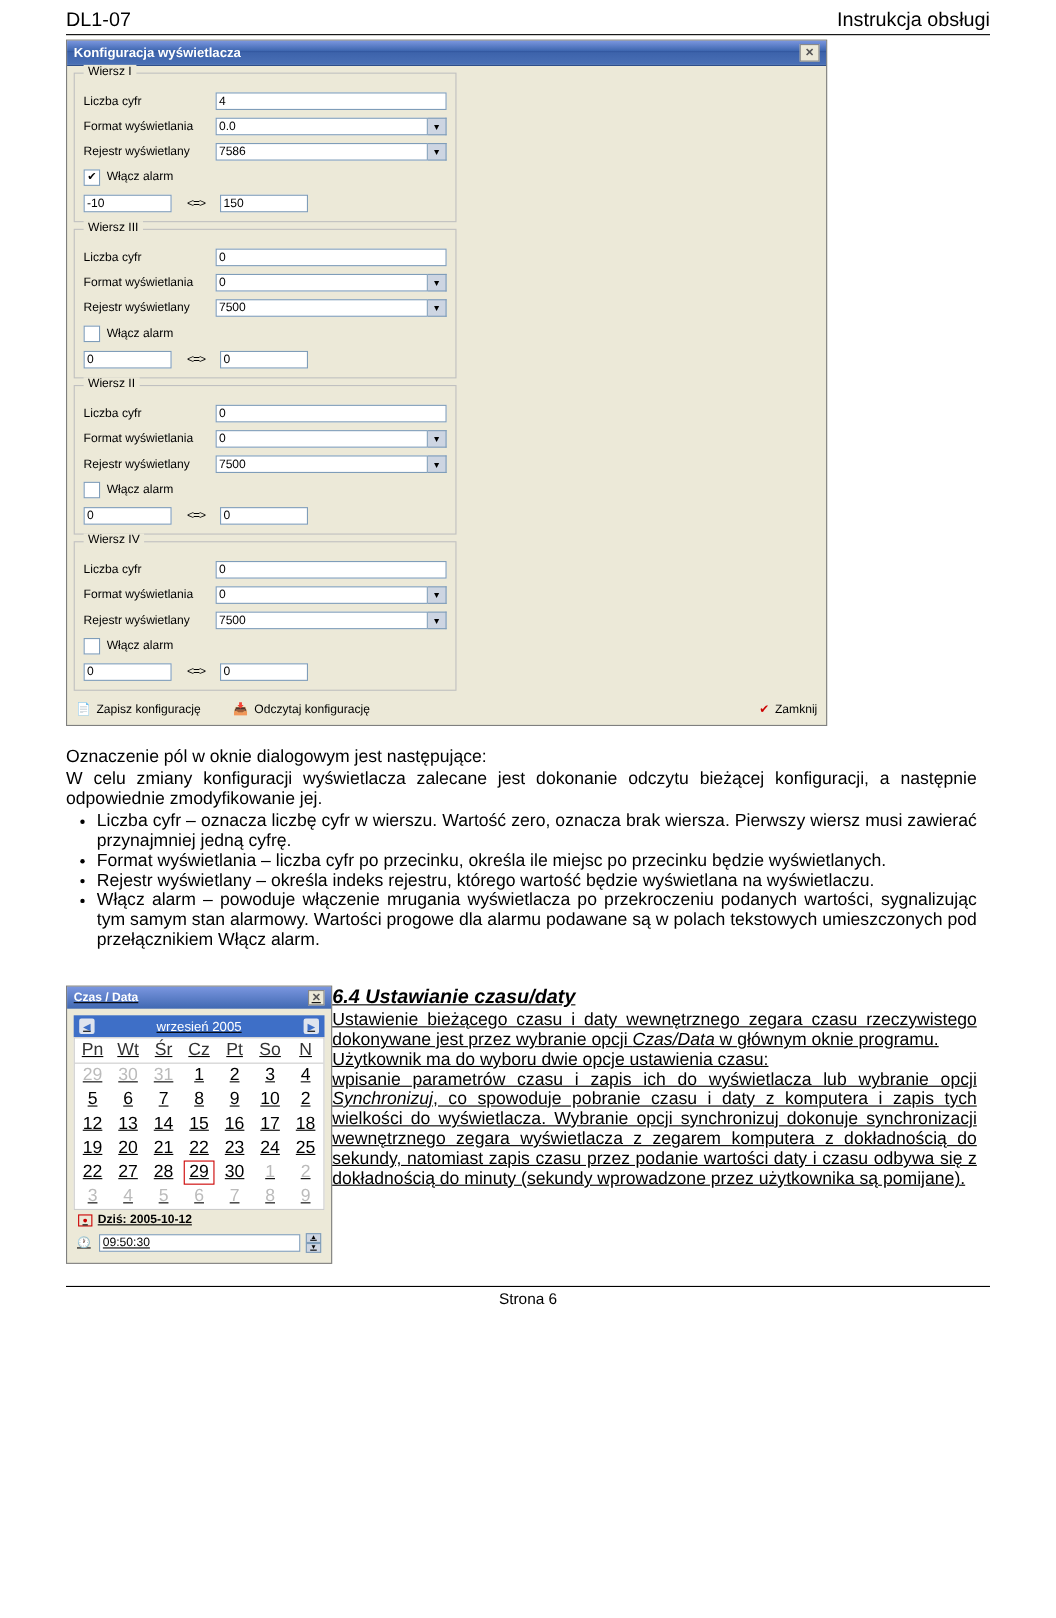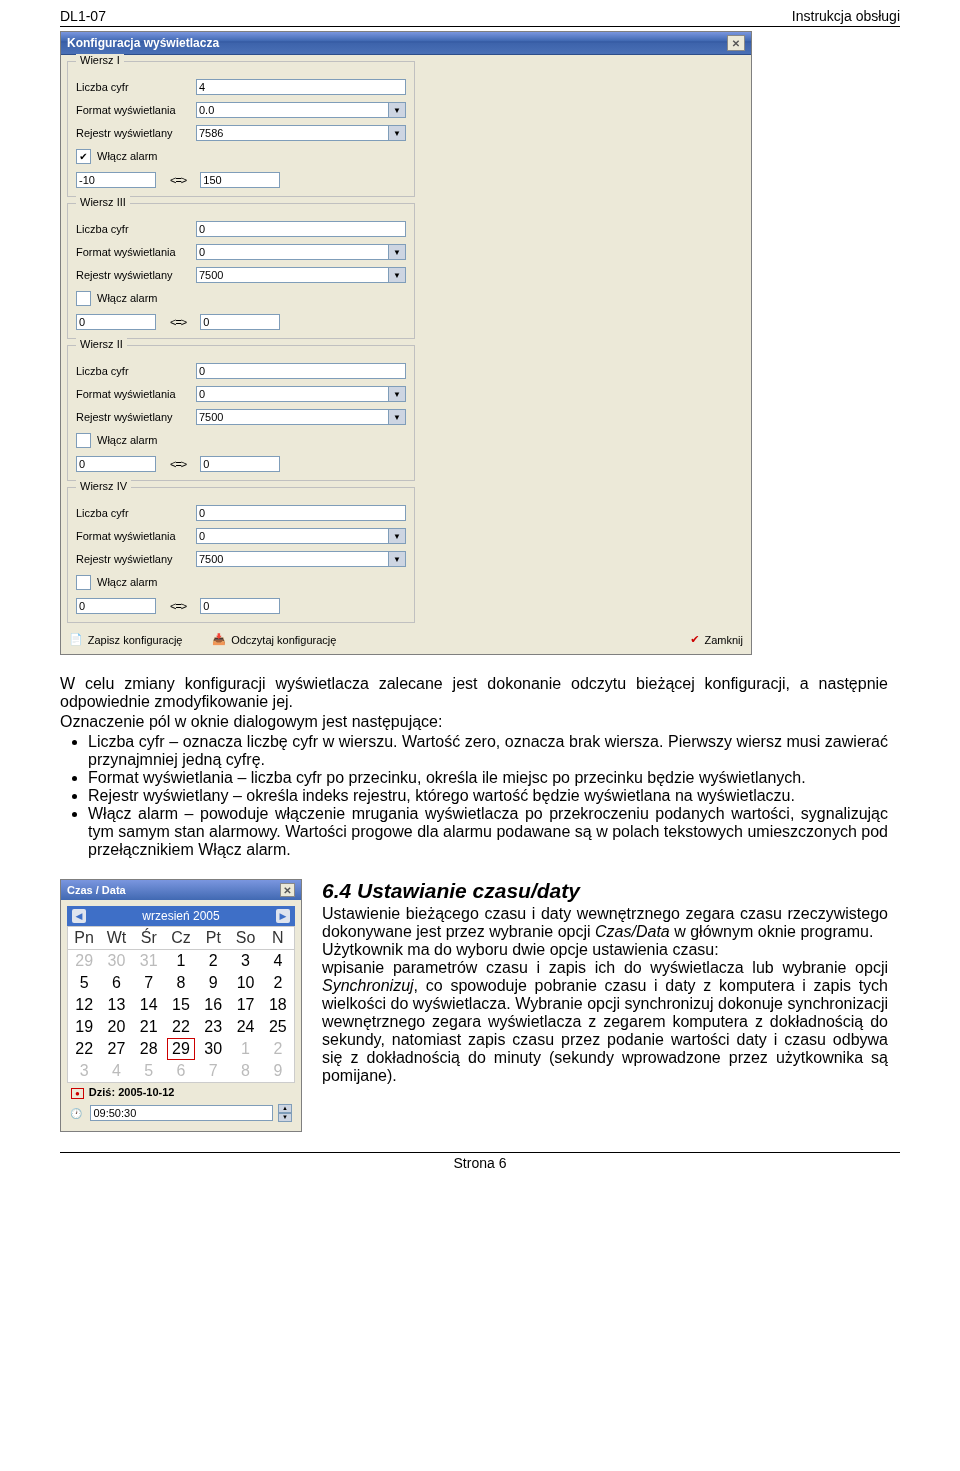--- a/index.html
+++ b/index.html
@@ -7,21 +7,21 @@
     padding: 0;
     font-family: Arial, sans-serif;
     font-size: 14px;
     background: #fff;
     width: 960px;
   }
   .page-header {
     display: flex;
     justify-content: space-between;
     padding: 8px 60px 2px 60px;
-    font-size: 14px;
+    font-size: 18px;
   }
   hr.top, hr.bottom {
     margin: 0 60px;
     border: none;
     border-top: 1px solid #000;
   }
   .content {
     padding: 0 72px 20px 60px;
   }
   
@@ -164,30 +164,30 @@
     padding: 0;
   }
   ul.bullets li {
     margin: 0;
     text-align: justify;
   }
   .italic { font-style: italic; }
   
   .section {
     display: flex;
-    gap: 20px;
-    margin-top: 20px;
+    margin-top: 32px;
+    text-decoration: underline;
   }
   .section-text {
     flex: 1;
     text-align: justify;
     font-size: 16px;
   }
   .section-text h3 {
-    font-size: 21px;
+    font-size: 18px;
     font-style: italic;
     font-weight: bold;
     margin: 0 0 2px 0;
   }
   
   
   .cal-dialog {
     width: 240px;
     background: #ece9d8;
     border: 1px solid #7f7f7f;
@@ -445,22 +445,22 @@
           <span>Odczytaj konfigurację</span>
         </div>
     <div class="btn" style="margin-left:auto">
           <span class="icon-close"></span>
           <span>Zamknij</span>
         </div>
   </div>
 </div>
 
 <div class="body-text">
+  <p>Oznaczenie pól w oknie dialogowym jest następujące:</p>
   <p>W celu zmiany konfiguracji wyświetlacza zalecane jest dokonanie odczytu bieżącej konfiguracji, a następnie odpowiednie zmodyfikowanie jej.</p>
-  <p>Oznaczenie pól w oknie dialogowym jest następujące:</p>
   <ul class="bullets" id="bullets">
         <li>Liczba cyfr – oznacza liczbę cyfr w wierszu. Wartość zero, oznacza brak wiersza. Pierwszy wiersz musi zawierać przynajmniej jedną cyfrę.</li>
         <li>Format wyświetlania – liczba cyfr po przecinku, określa ile miejsc po przecinku będzie wyświetlanych.</li>
         <li>Rejestr wyświetlany – określa indeks rejestru, którego wartość będzie wyświetlana na wyświetlaczu.</li>
         <li>Włącz alarm – powoduje włączenie mrugania wyświetlacza po przekroczeniu podanych wartości, sygnalizując tym samym stan alarmowy. Wartości progowe dla alarmu podawane są w polach tekstowych umieszczonych pod przełącznikiem Włącz alarm.</li>
       </ul>
 </div>
 
 <div class="section">
   <div class="cal-dialog">

